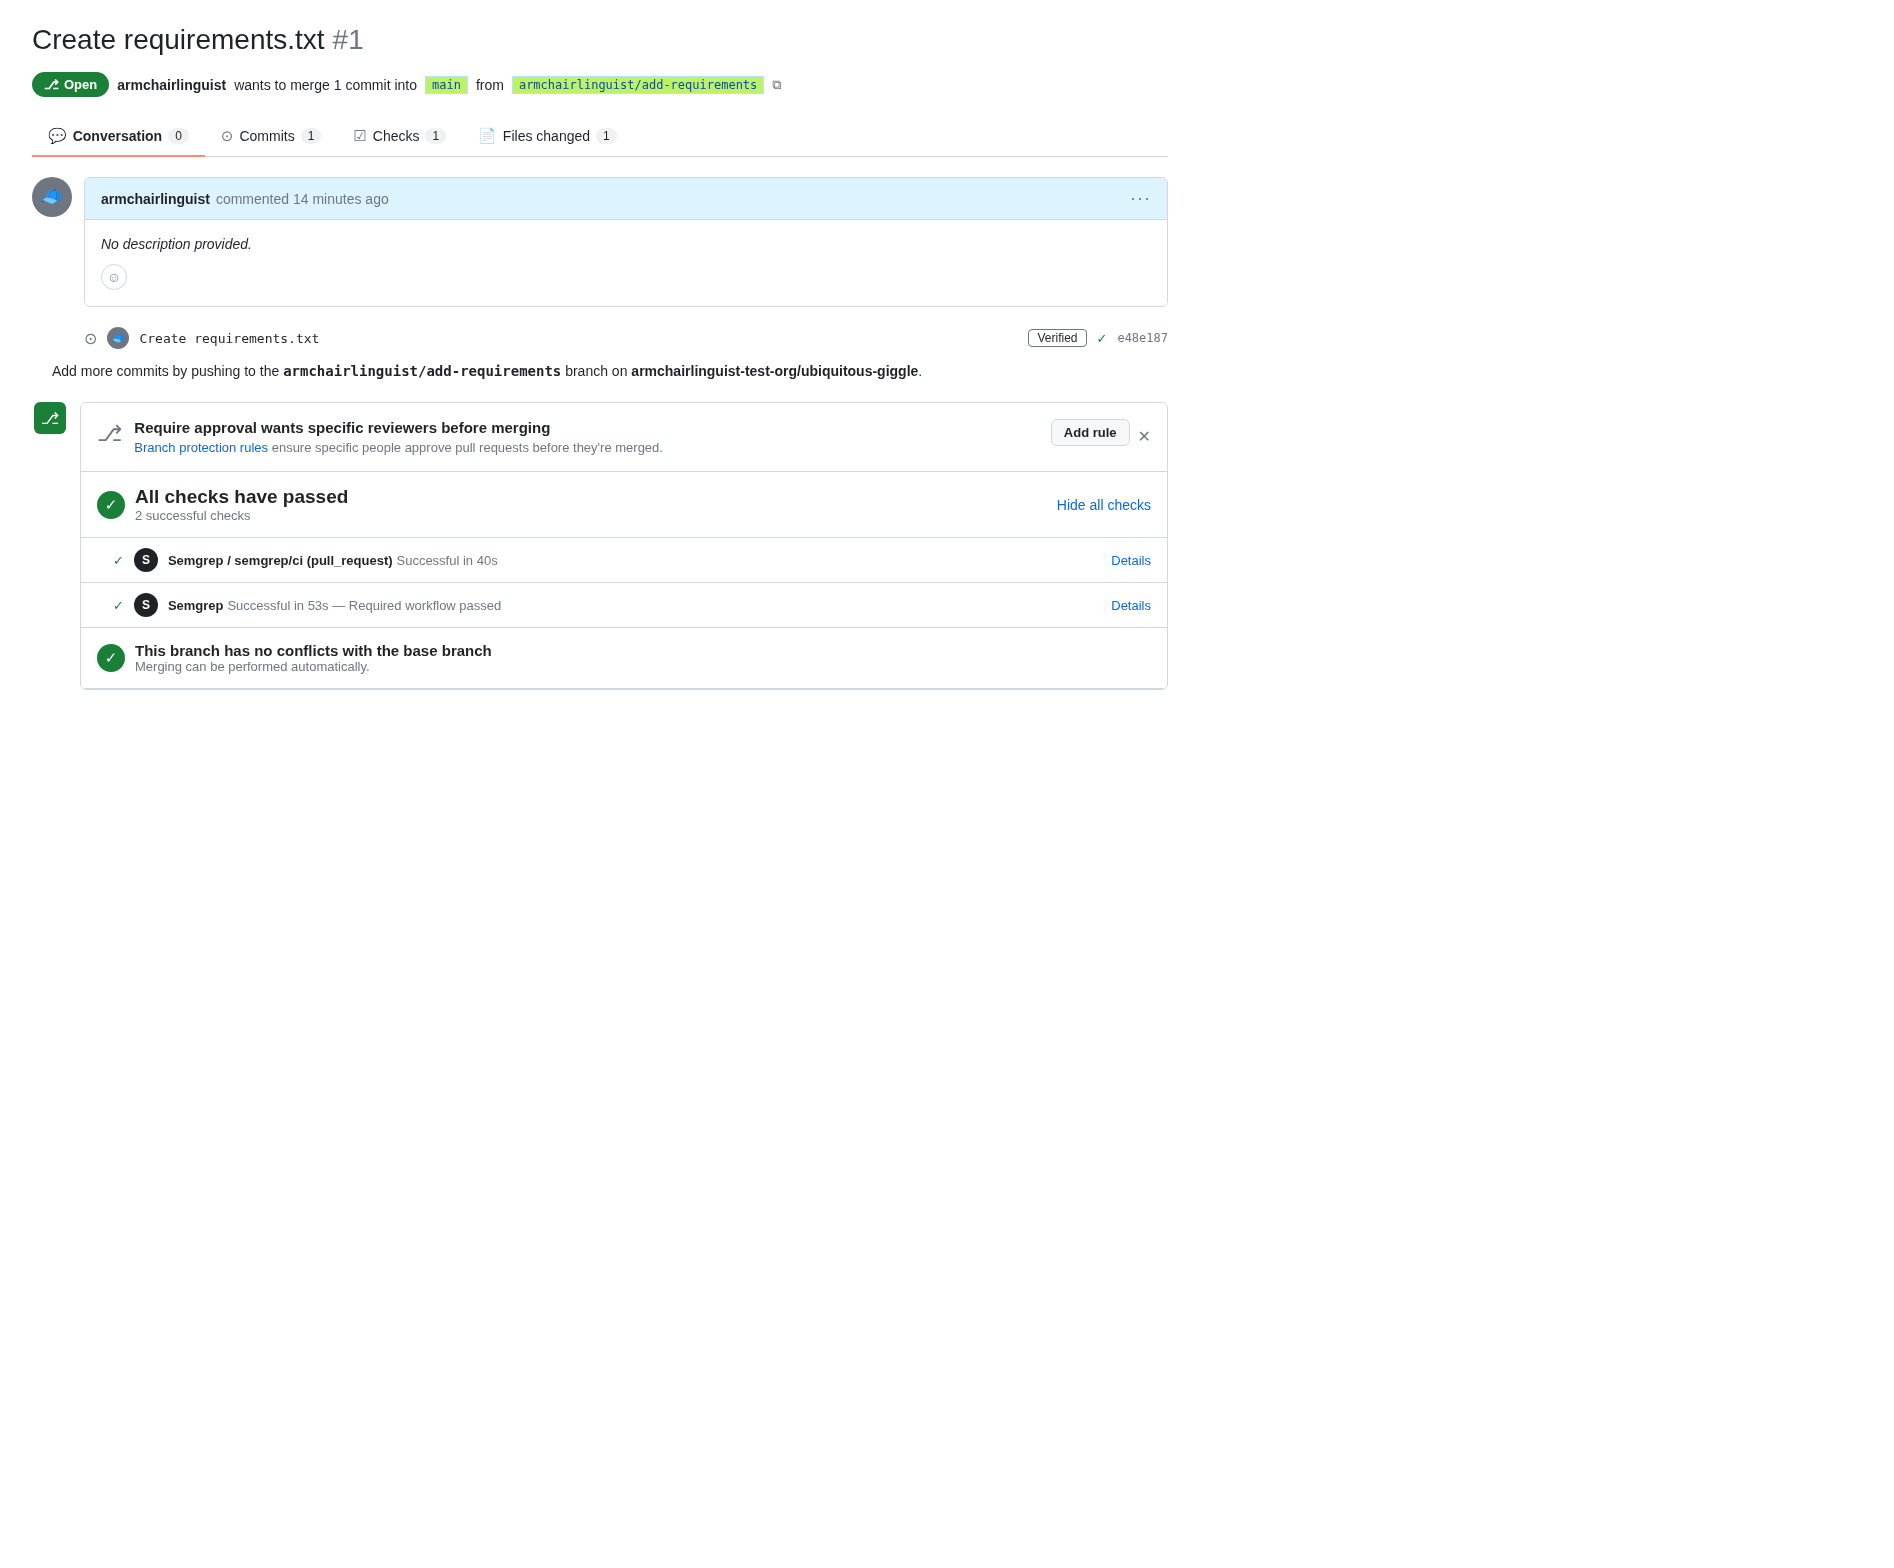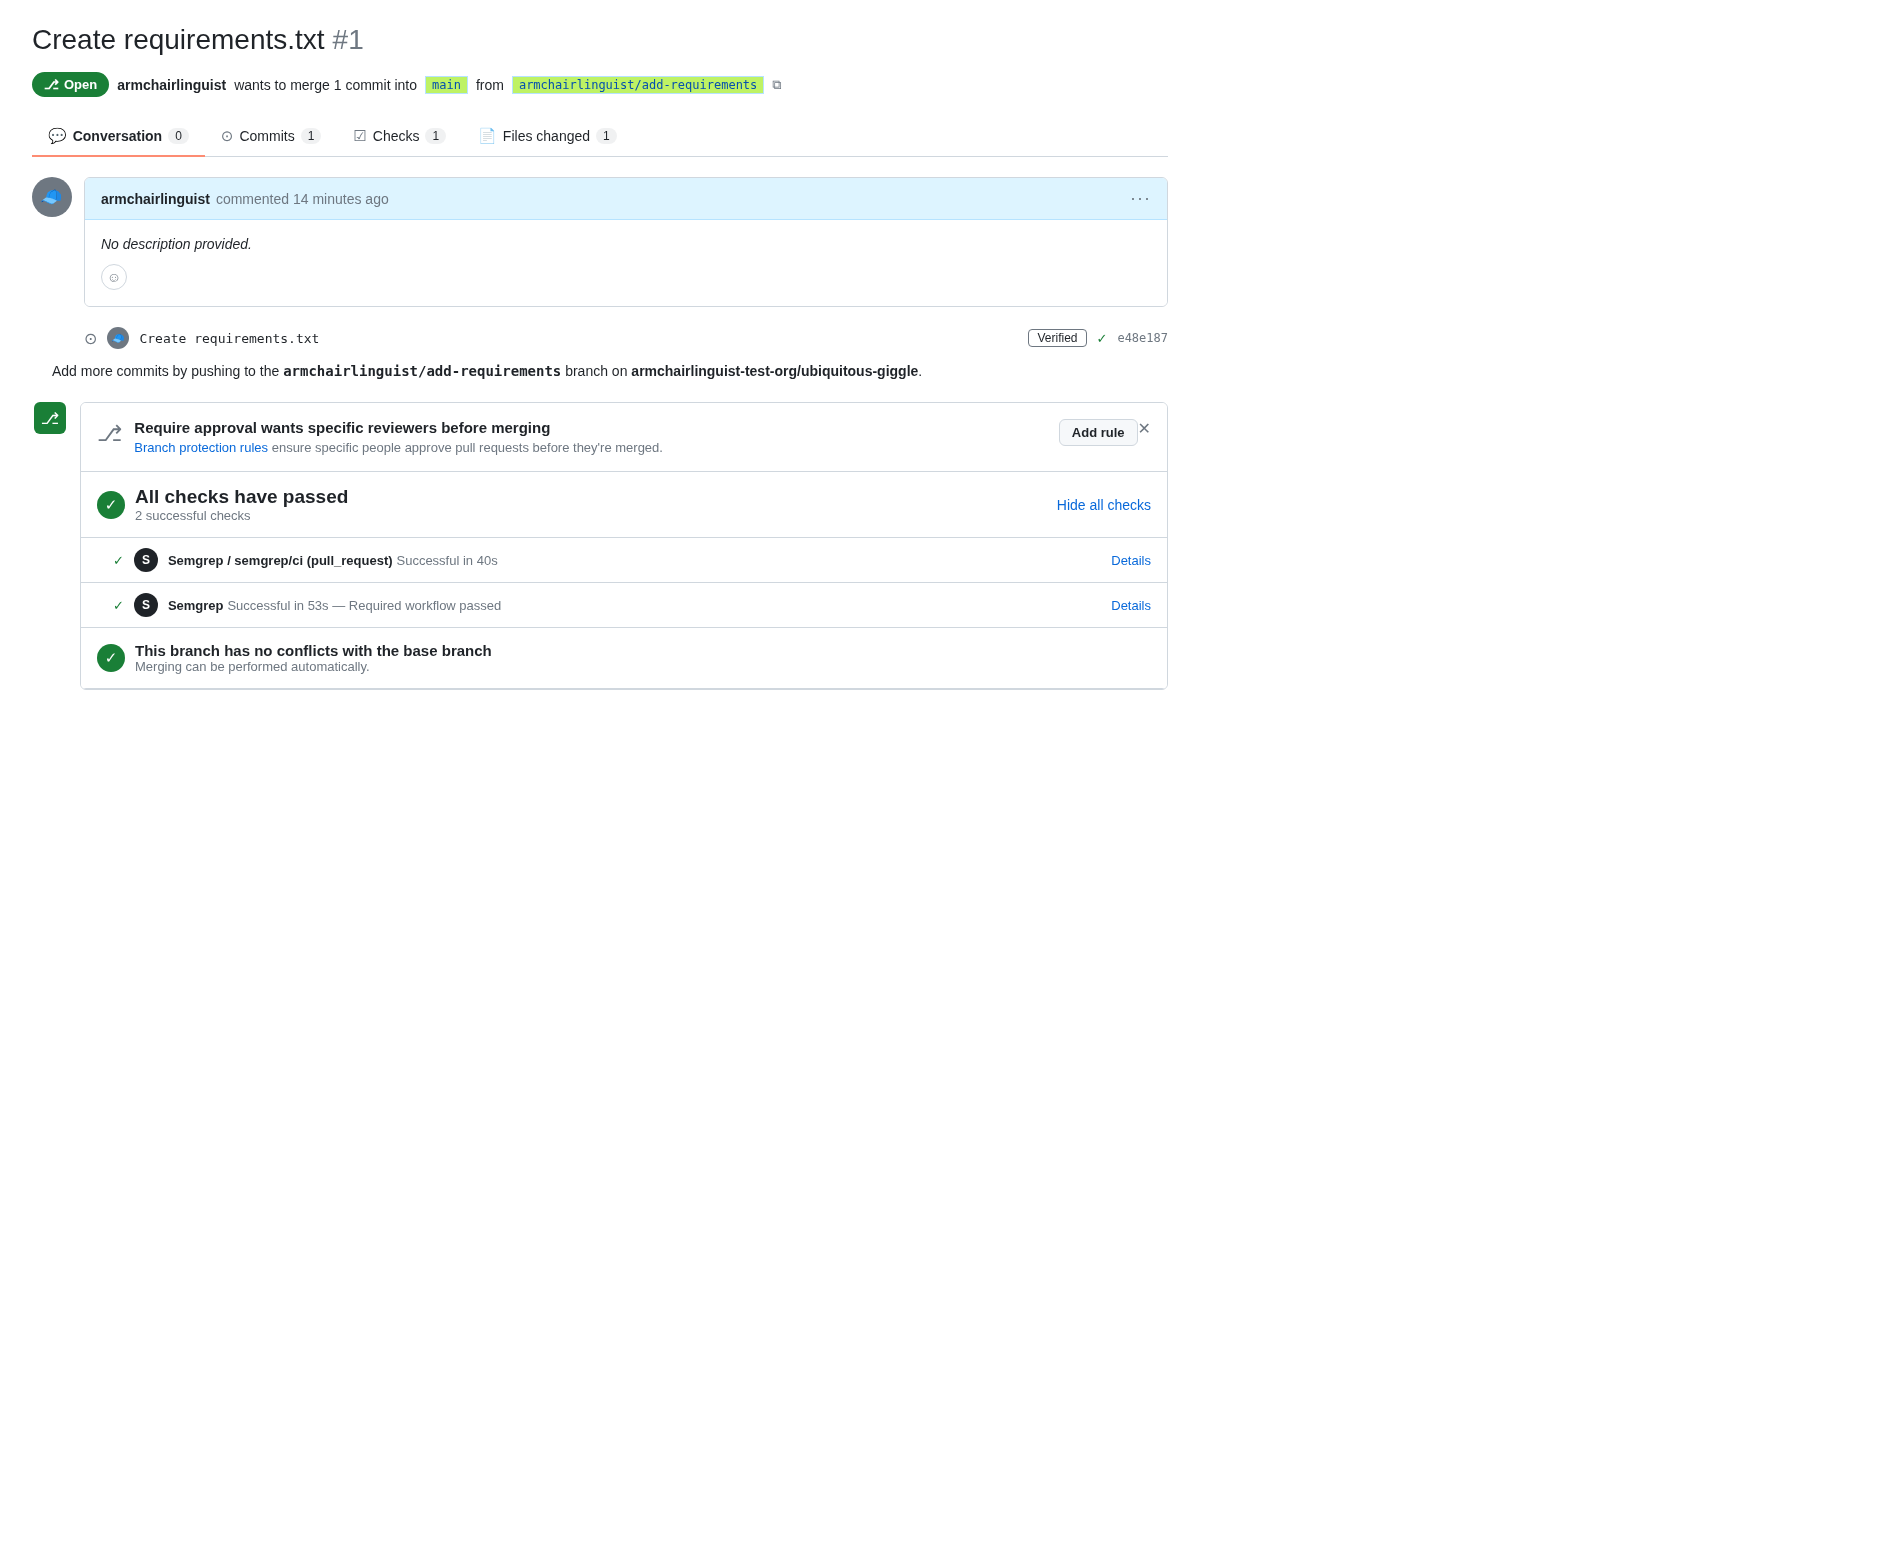--- a/index.html
+++ b/index.html
@@ -264,21 +264,22 @@
     .protection-desc {
       font-size: 13px;
       color: #6e7781;
     }
     .protection-link {
       color: #0969da;
       text-decoration: none;
     }
     .protection-actions {
       display: flex;
-      align-items: flex-start;
+      align-items: flex-end;
+      gap: 8px;
       margin-left: 42px;
     }
     .add-rule-btn {
       border: 1px solid #d0d7de;
       background: #f6f8fa;
       border-radius: 6px;
       padding: 5px 12px;
       font-size: 13px;
       font-weight: 600;
       cursor: pointer;

